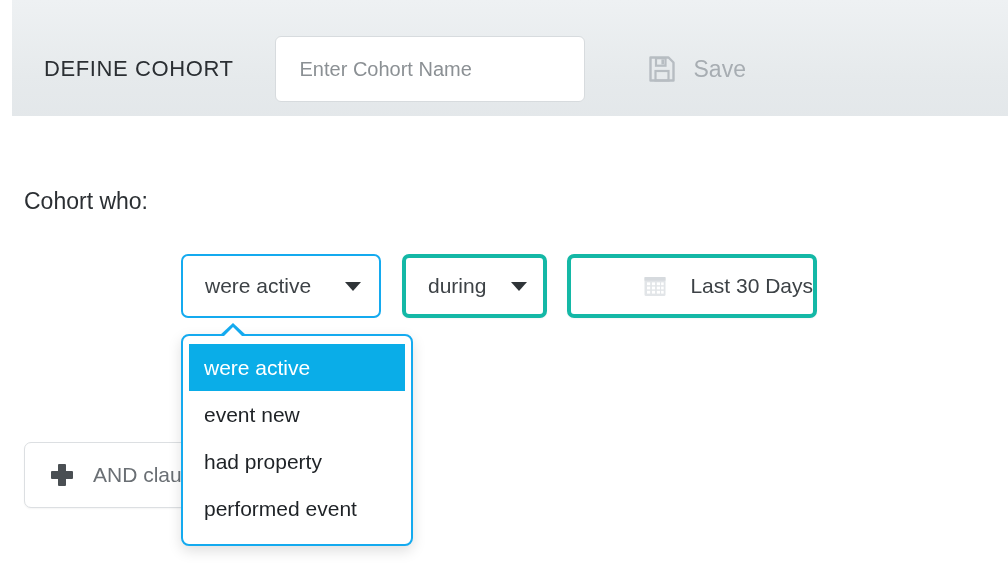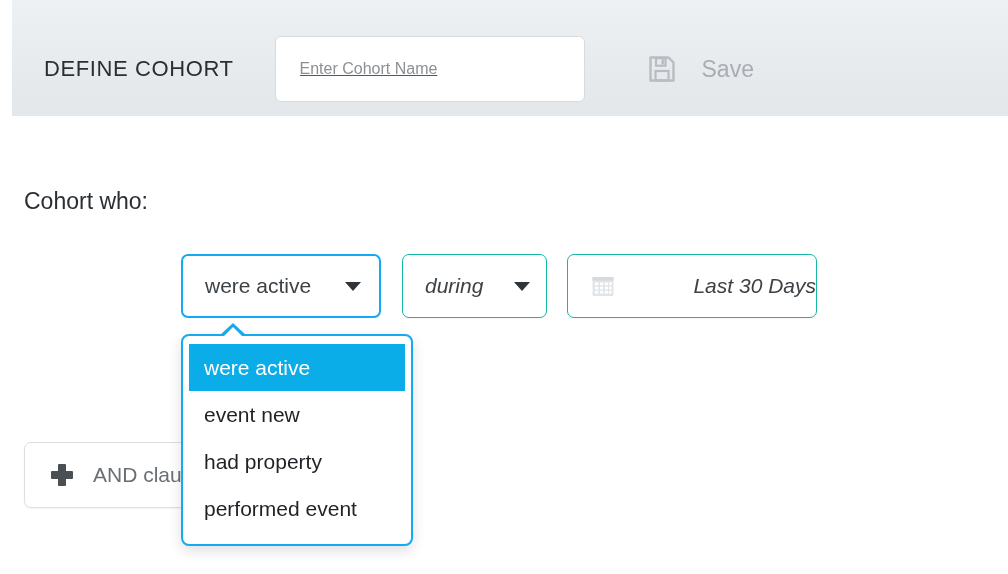--- a/index.html
+++ b/index.html
@@ -38,41 +38,39 @@
   }
   .cohort-name-input {
     margin-left: 41px;
     width: 310px;
     height: 66px;
     box-sizing: border-box;
     border: 1px solid #d7dbde;
     border-radius: 6px;
     background: #ffffff;
     font-family: "Liberation Sans", sans-serif;
-    font-size: 16px;
+    font-size: 20px;
     color: #54585c;
     padding: 0 24px;
     outline: none;
     box-shadow: 0 1px 0 rgba(255,255,255,0.8) inset;
-    text-decoration: underline;
   }
   .cohort-name-input::placeholder {
     color: #8b9094;
     opacity: 1;
   }
 
   .hdr-action {
     display: flex;
     align-items: center;
     background: transparent;
     border: 0;
     padding: 0;
     cursor: pointer;
     font-family: "Liberation Sans", sans-serif;
-    gap: 8px;
   }
   .save-action { margin-left: 62px; }
   .cancel-action { margin-left: 88px; }
 
   .hdr-action-label {
     font-size: 23px;
     margin-left: 17px;
     white-space: nowrap;
   }
   .save-action .hdr-action-label { color: #a7adb2; }
@@ -114,43 +112,42 @@
     display: flex;
     align-items: center;
     justify-content: center;
     font-size: 21px;
     color: #3d4246;
     cursor: pointer;
     position: relative;
     box-shadow: 0 1px 2px rgba(0,0,0,0.045);
   }
   .pill-plain {
-    border: 1px solid #14b8a6;
-    font-style: italic;
+    border: 4px solid #14b8a6;
   }
   .pill-active {
     border: 2px solid #14aaef;
     box-shadow: none;
   }
 
   .select-verb {
     width: 200px;
     padding: 0 18px 0 22px;
     justify-content: space-between;
   }
   .select-during {
     width: 145px;
     padding: 0 16px 0 22px;
     justify-content: space-between;
     margin-left: 21px;
   }
   .date-field {
     width: 250px;
     margin-left: 20px;
-    justify-content: space-between;
+    justify-content: flex-end;
     padding-left: 22px;
   }
   .date-label {
     margin-left: 22px;
     color: #3d4246;
     font-size: 21px;
   }
 
   .caret-down {
     width: 0; height: 0;

